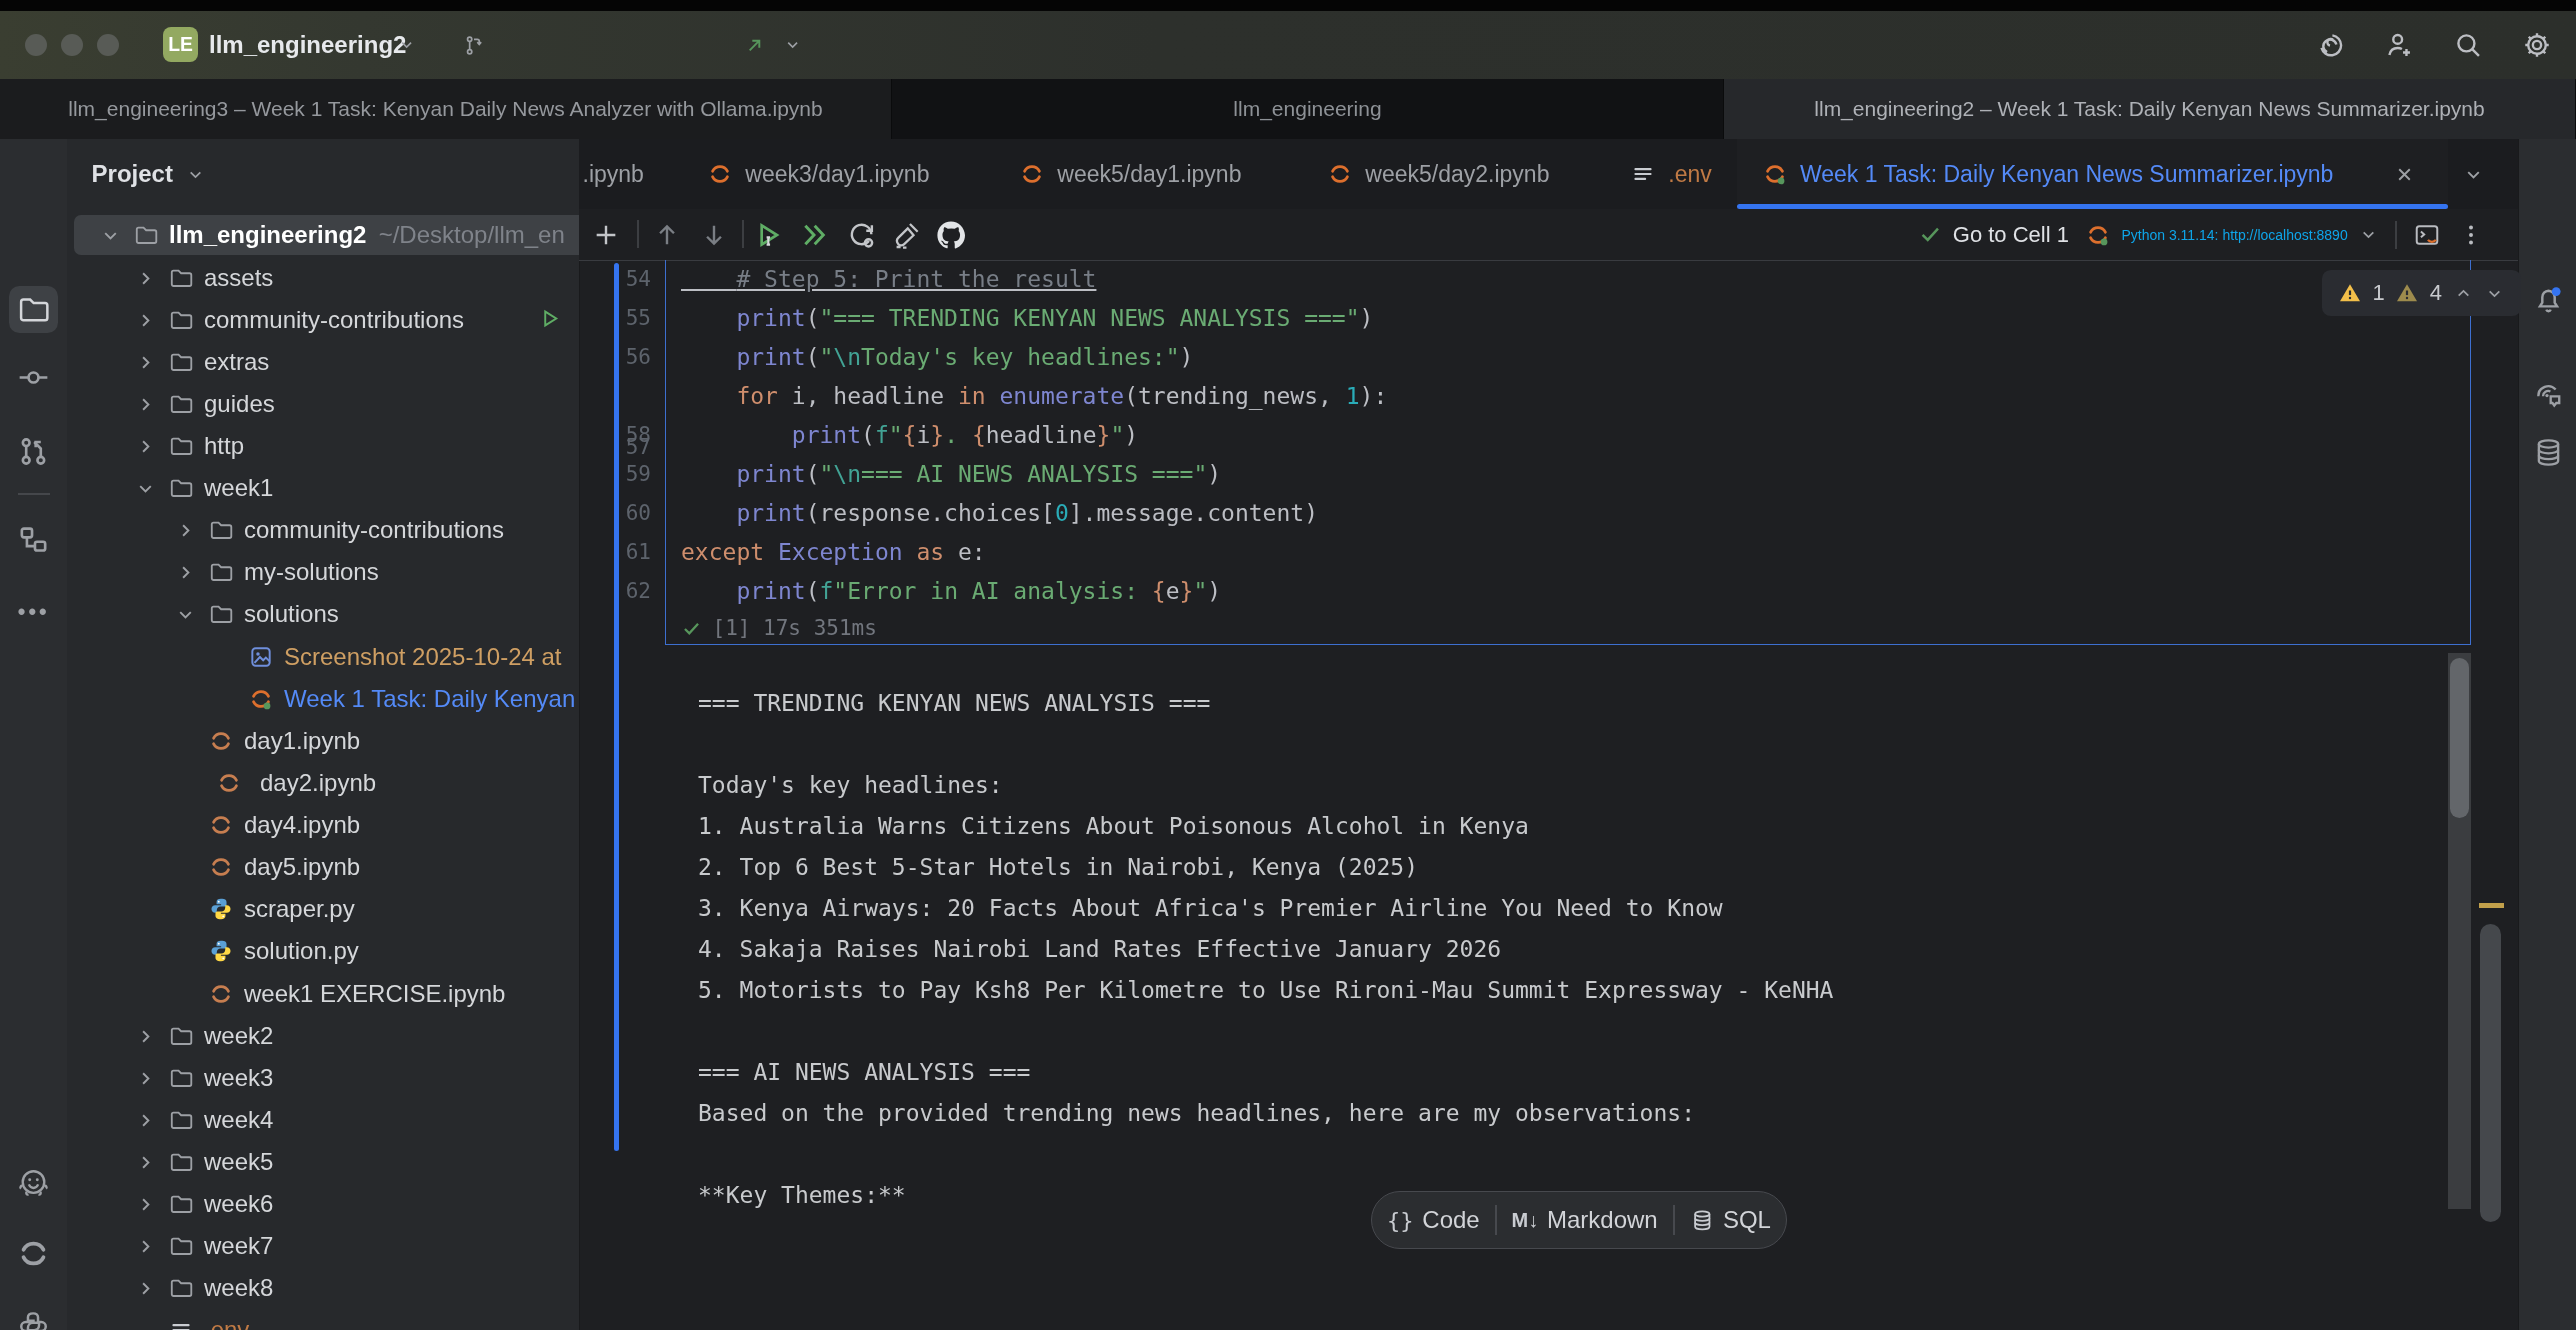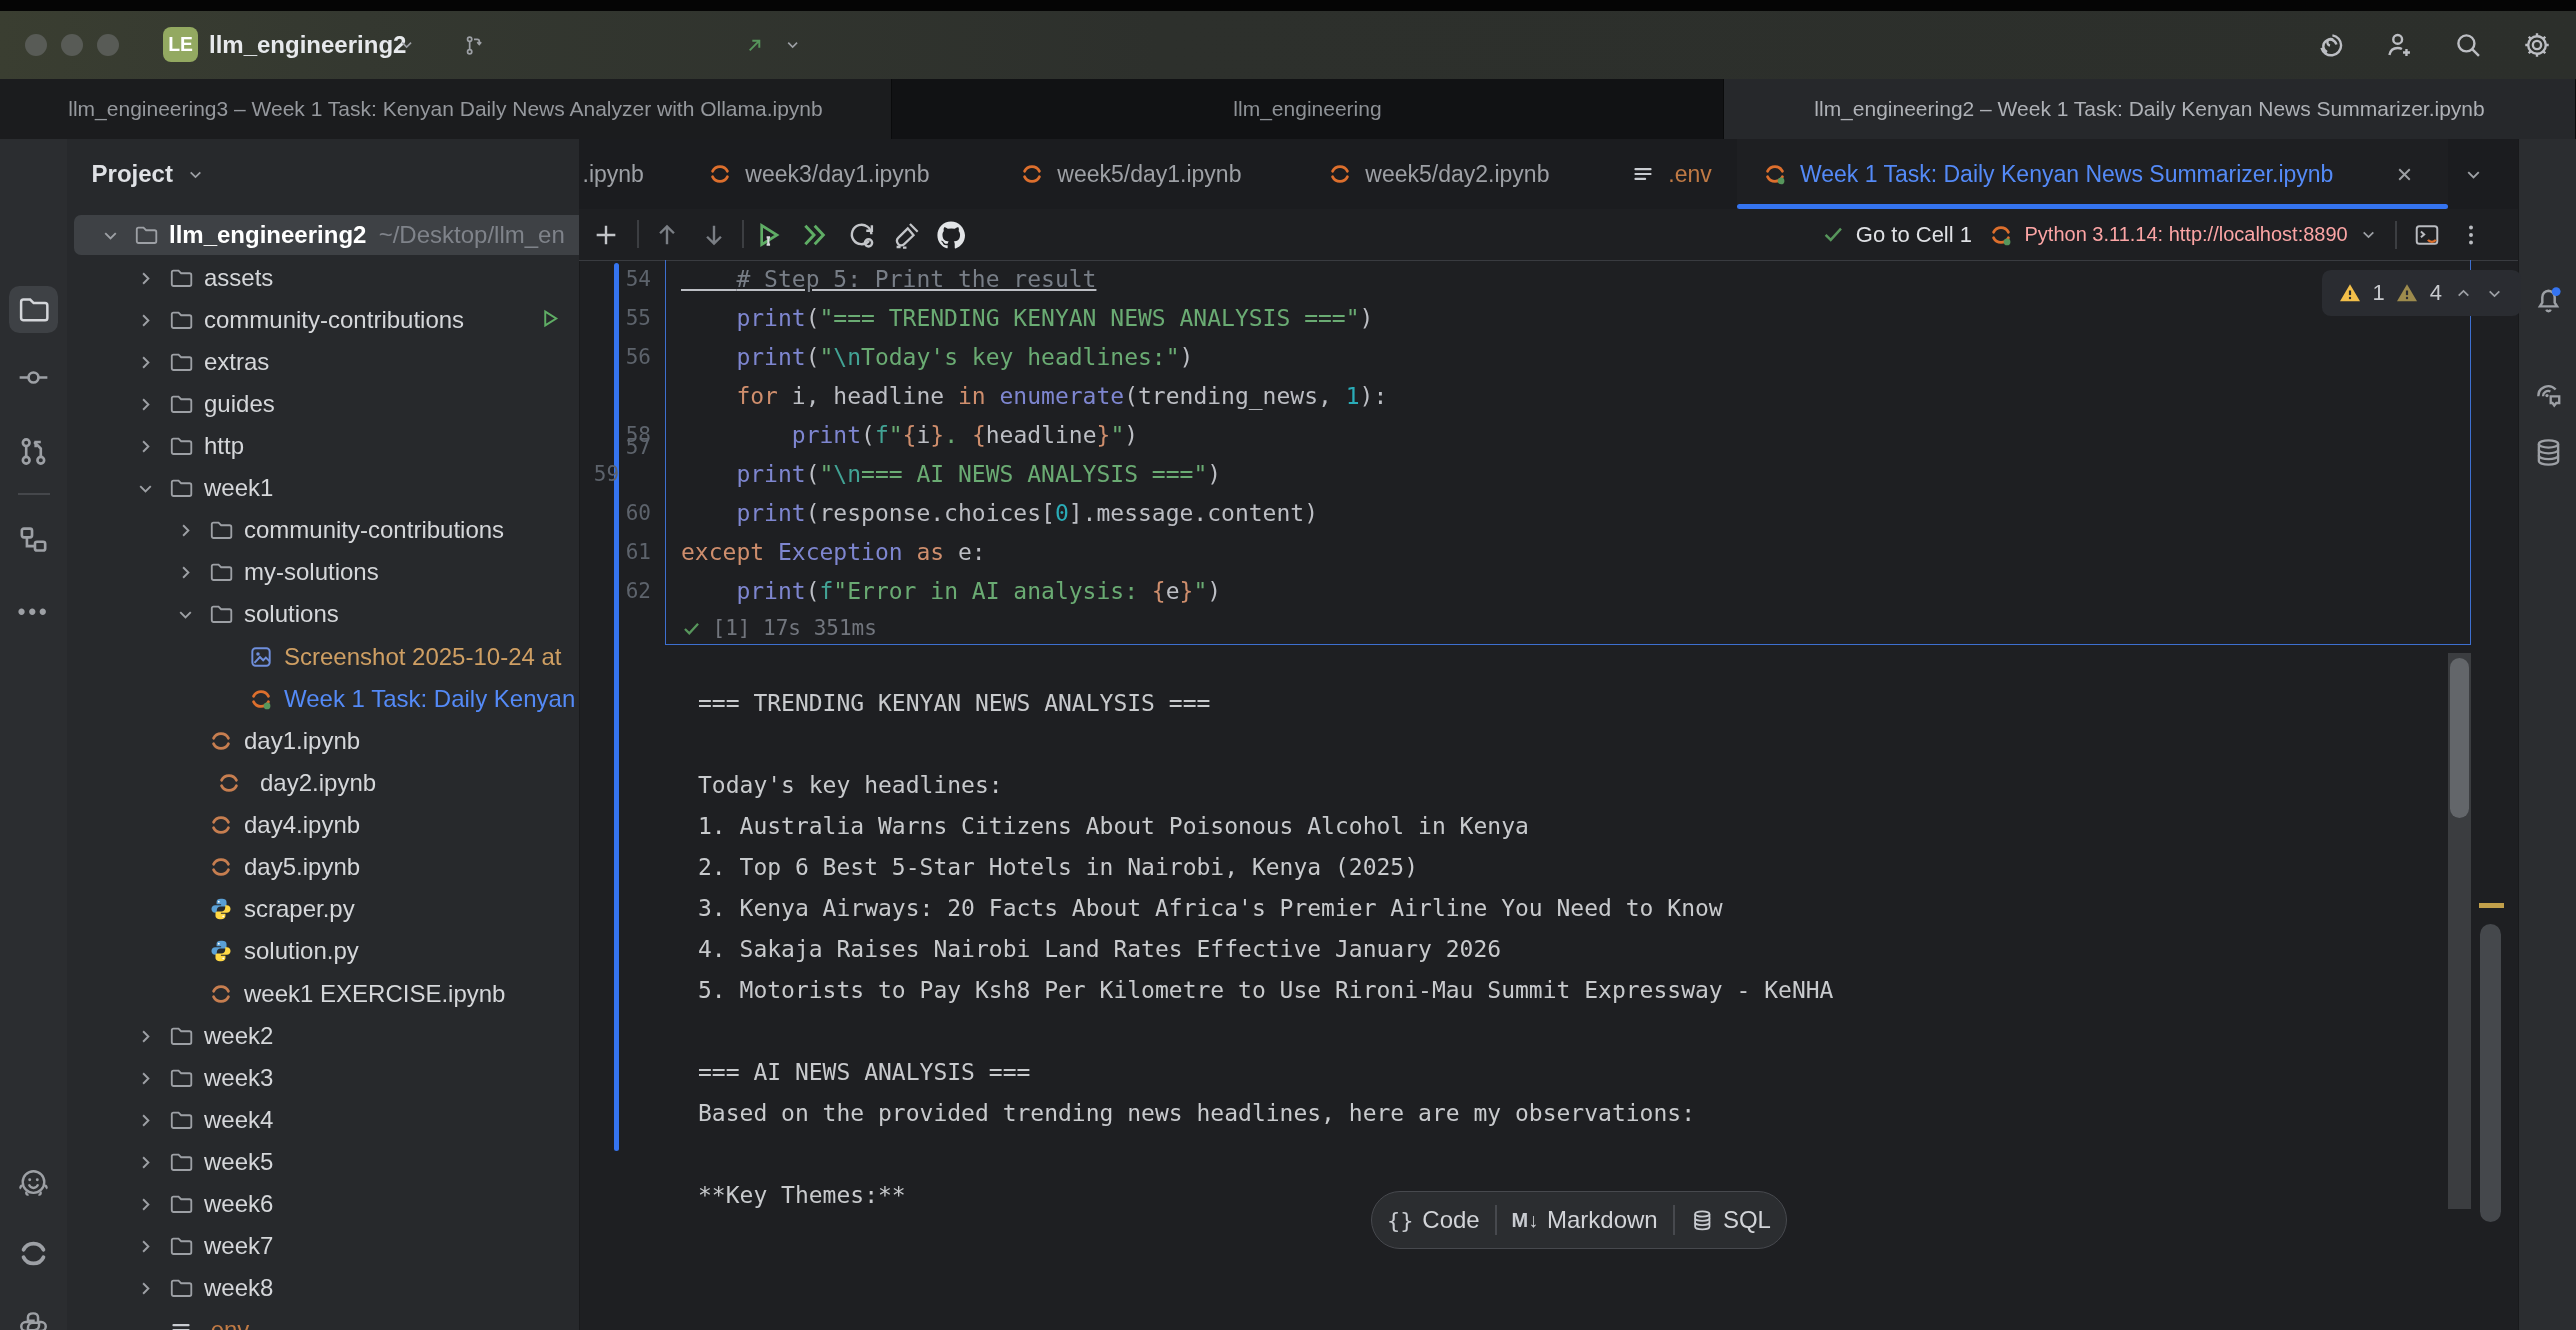--- a/index.html
+++ b/index.html
@@ -72,21 +72,21 @@
   .ed-underline{position:absolute;left:0;right:0;bottom:0;height:5.3px;border-radius:2.6px;background:#3574f0;}
   .ed-active .lbl{color:#548af7;}
   .envlbl{color:#c07a45;}
 
   
   .nbbar{left:579px;top:209px;width:1939px;height:51px;border-bottom:1.8px solid #393b40;background:#1e1f22;}
   .nb-ic{position:absolute;top:9.7px;width:32px;height:32px;color:#c3c5c9;}
   .nb-sep{position:absolute;top:11.4px;width:1.8px;height:28px;background:#3c3e42;}
   .nb-right{position:absolute;right:33px;top:0;height:51px;display:flex;align-items:center;gap:16px;}
   .gocell{display:flex;align-items:center;gap:10.5px;font-size:22px;color:#dfe1e5;}
-  .kernel{display:flex;align-items:center;gap:10.5px;font-size:20px;color:#fca5a5;text-align:center;}
+  .kernel{display:flex;align-items:center;gap:10.5px;font-size:14px;color:#0ea5e9;text-align:center;}
   .nb-right .icn{width:28px;height:28px;color:#b9bbc0;}
 
   
   .cell-bar{left:614px;top:263px;width:5.3px;height:888px;background:#3574f0;border-radius:2.6px;}
   .cell-frame{left:665px;top:260px;width:1804px;height:384px;
     border-left:1.8px solid #3d6fd0;border-right:1.8px solid #3d6fd0;border-bottom:1.8px solid #3d6fd0;}
   .gutter{left:562px;top:260px;width:89px;height:351px;}
   .gnum{position:absolute;right:0;width:100%;height:39px;line-height:39px;text-align:right;
     font-family:"DejaVu Sans Mono",monospace;font-size:21px;color:#5d636c;}
   .grun{position:absolute;left:-23px;width:23px;height:23px;color:#5fad65;}
@@ -817,21 +817,21 @@
       <div class="gnum" style="top: 0px;">54</div>
       <div class="gnum" style="top: 39px;">55</div>
       <span class="grun icn" style="top: 47px;">
         <svg viewBox="0 0 24 24" fill="none" stroke="currentColor" stroke-width="2">
           <path d="M6.5 4.8v14.4L18 12z"></path>
         </svg>
       </span>
       <div class="gnum" style="top: 78px;">56</div>
       <div class="gnum" style="top: 123px; margin-top: 45px;">57</div>
       <div class="gnum" style="top: 156px;">58</div>
-      <div class="gnum" style="top: 195px; text-align: center;">59</div>
+      <div class="gnum" style="top: 195px;">59</div>
       <div class="gnum" style="top: 234px;">60</div>
       <div class="gnum" style="top: 273px;">61</div>
       <div class="gnum" style="top: 312px;">62</div>
     </div>
   <div class="abs codebox">
       <div class="cline" style="top: 0px; text-decoration: underline;"><span class="tk-p">    </span><span class="tk-c"># Step 5: Print the result</span></div>
       <div class="cline" style="top: 39px;"><span class="tk-p">    </span><span class="tk-f">print</span><span class="tk-p">(</span><span class="tk-s">"=== TRENDING KENYAN NEWS ANALYSIS ==="</span><span class="tk-p">)</span></div>
       <div class="cline" style="top: 78px;"><span class="tk-p">    </span><span class="tk-f">print</span><span class="tk-p">(</span><span class="tk-s">"</span><span class="tk-e">\n</span><span class="tk-s">Today's key headlines:"</span><span class="tk-p">)</span></div>
       <div class="cline" style="top: 117px;"><span class="tk-p">    </span><span class="tk-k">for</span><span class="tk-p"> i, headline </span><span class="tk-k">in</span><span class="tk-p"> </span><span class="tk-f">enumerate</span><span class="tk-p">(trending_news, </span><span class="tk-n">1</span><span class="tk-p">):</span></div>
       <div class="cline" style="top: 156px;"><span class="tk-p">        </span><span class="tk-f">print</span><span class="tk-p">(</span><span class="tk-e">f</span><span class="tk-s">"</span><span class="tk-b">{</span><span class="tk-p">i</span><span class="tk-b">}</span><span class="tk-s">. </span><span class="tk-b">{</span><span class="tk-p">headline</span><span class="tk-b">}</span><span class="tk-s">"</span><span class="tk-p">)</span></div>

